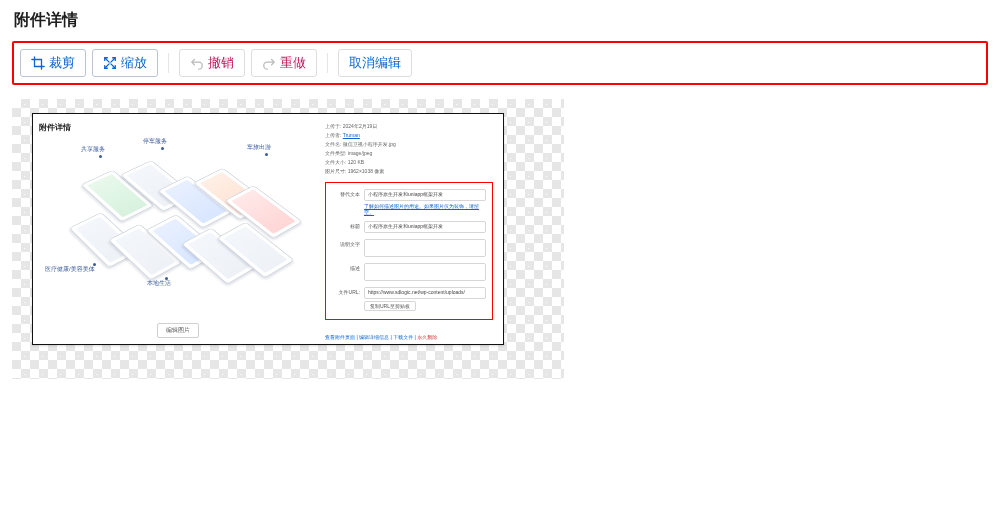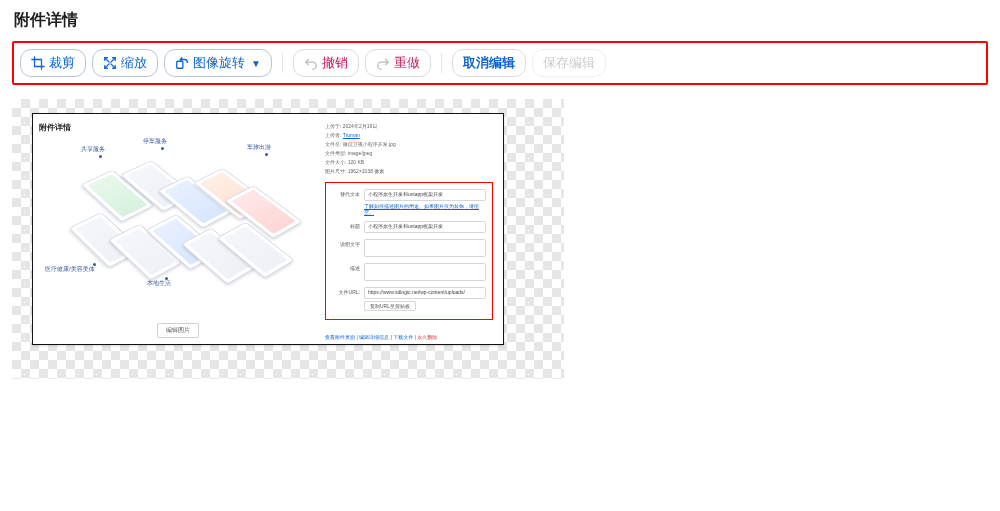--- a/index.html
+++ b/index.html
@@ -1,20 +1,20 @@
 <!DOCTYPE html>
 <html><head>
 <meta charset="utf-8">
 <style>
   * { box-sizing: border-box; margin: 0; padding: 0; }
   body { font-family: -apple-system, "PingFang SC", "Microsoft YaHei", sans-serif; background: #fff; color: #1e1e1e; }
   .page { width: 1000px; height: 511px; position: relative; }
   .title { font-size: 16px; font-weight: 700; padding: 10px 14px 10px 14px; }
   .toolbar-highlight { border: 2px solid #ff0000; margin: 0 12px 14px 12px; padding: 6px 6px; display: flex; align-items: center; gap: 6px; border-radius: 2px; }
-  .btn { display: inline-flex; align-items: center; gap: 4px; border: 1px solid #b8c5d6; background: #fff; color: #0d66d0; font-size: 13px; padding: 4px 10px; border-radius: 11px; cursor: pointer; }
+  .btn { display: inline-flex; align-items: center; gap: 4px; border: 1px solid #b8c5d6; background: #fff; color: #0d66d0; font-size: 13px; padding: 4px 10px; border-radius: 3px; cursor: pointer; }
   .btn.plain { border-color: #ddd; color: #be185d; }
   .btn.plain svg path, .btn.plain svg polyline { stroke: #bbb; }
   .btn.disabled { color: #ccc; border-color: #eee; }
   .btn .ico { width: 14px; height: 14px; display: inline-flex; align-items:center; justify-content:center; }
   .btn .caret { font-size: 10px; color: #0d66d0; margin-left: 2px; }
   .divider { width: 1px; height: 20px; background: #e6e6e6; margin: 0 4px; }
 
   .canvas-area { margin: 0 12px; width: 552px; height: 280px; position: relative; background-color: #fff;
     background-image:
       linear-gradient(45deg,#e6e6e6 25%,transparent 25%),
@@ -73,31 +73,20 @@
     <button class="btn">
       <span class="ico">
         <svg viewBox="0 0 16 16" width="14" height="14">
             <path d="M2 2l5 5M14 14l-5-5M2 14l5-5M14 2l-5 5" stroke="#0d66d0" stroke-width="1.5" fill="none" stroke-linecap="round"></path>
             <path d="M2 2h3M2 2v3M14 14h-3M14 14v-3M2 14v-3M2 14h3M14 2v3M14 2h-3" stroke="#0d66d0" stroke-width="1.5" fill="none" stroke-linecap="round"></path>
           </svg>
       </span>
       <span>缩放</span>
     </button>
 
-    <button class="btn">
-      <span class="ico">
-        <svg viewBox="0 0 16 16" width="14" height="14">
-            <rect x="2" y="6" width="7" height="8" rx="1" fill="none" stroke="#0d66d0" stroke-width="1.5"></rect>
-            <path d="M6 4h5a3 3 0 013 3v1" fill="none" stroke="#0d66d0" stroke-width="1.5"></path>
-            <path d="M6 4l2-2M6 4l2 2" stroke="#0d66d0" stroke-width="1.5" fill="none" stroke-linecap="round"></path>
-          </svg>
-      </span>
-      <span>图像旋转</span>
-      <span class="caret">▼</span>
-    </button>
 
     <span class="divider"></span>
 
     <button class="btn plain">
       <span class="ico">
         <svg viewBox="0 0 16 16" width="14" height="14">
             <path d="M5 4L2 7l3 3M2 7h8a4 4 0 010 8" fill="none" stroke="#bbb" stroke-width="1.5" stroke-linecap="round" stroke-linejoin="round"></path>
           </svg>
       </span>
       <span>撤销</span>
@@ -107,27 +96,24 @@
       <span class="ico">
         <svg viewBox="0 0 16 16" width="14" height="14">
             <path d="M11 4l3 3-3 3M14 7H6a4 4 0 000 8" fill="none" stroke="#bbb" stroke-width="1.5" stroke-linecap="round" stroke-linejoin="round"></path>
           </svg>
       </span>
       <span>重做</span>
     </button>
 
     <span class="divider"></span>
 
-    <button class="btn" style="border-color:#ddd;font-weight:bold;">
+    <button class="btn" style="border-color:#ddd;">
       <span>取消编辑</span>
     </button>
 
-    <button class="btn disabled">
-      <span>保存编辑</span>
-    </button>
   </div>
 
   <div class="canvas-area">
     <div class="screenshot-img">
 
       <div class="shot-left">
         <div class="shot-title">附件详情</div>
         <div class="iso-wrap">
           <div class="phone green" style="left:58px; top:22px;"></div>
           <div class="phone" style="left:98px; top:12px;"></div>

